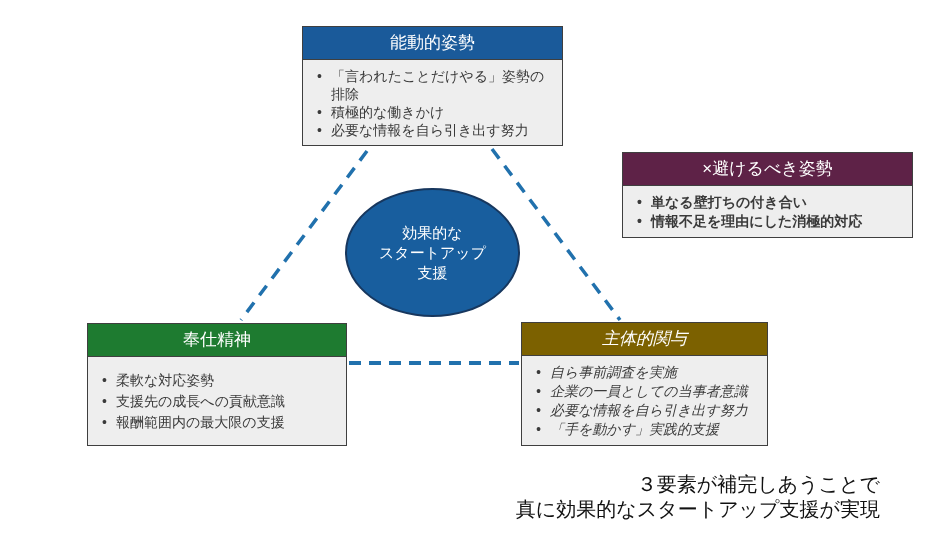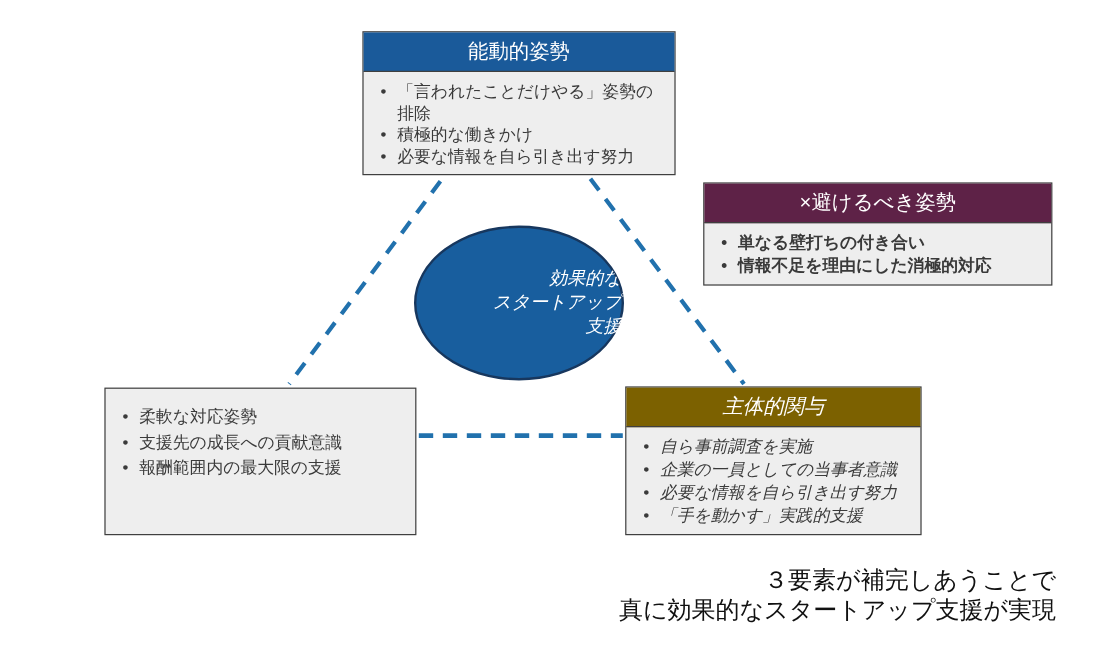--- a/index.html
+++ b/index.html
@@ -46,21 +46,21 @@
   }
   .box-service ul{padding-top:13px;}
   .box-service li{line-height:21px;}
   .box-proactive li{line-height:19px;}
   .box-avoid li{line-height:19px;font-weight:bold;}
 
   .ellipse{
     position:absolute;left:345px;top:188px;width:175px;height:129px;
     background:var(--ellipse-fill);border:2px solid var(--ellipse-border);
     border-radius:50%;box-sizing:border-box;
-    display:flex;flex-direction:column;align-items:flex-end;justify-content:center;font-style:italic;
+    display:flex;flex-direction:column;align-items:center;justify-content:center;
   }
   .ellipse span{display:block;color:#fff;font-size:15px;line-height:20px;text-align:center;}
 
   .caption{
     position:absolute;left:0;top:472px;width:880px;text-align:center;
     color:var(--caption-text);font-size:20px;line-height:25px;
   }
   .caption div{white-space:nowrap;text-align:right;}
 </style>
 </head>
@@ -76,29 +76,30 @@
 
   <div class="dbox box-active" style="left:302px;top:26px;width:261px;">
     <div class="hdr hdr-blue">能動的姿勢</div>
     <ul>
       <li>「言われたことだけやる」姿勢の排除</li>
       <li>積極的な働きかけ</li>
       <li>必要な情報を自ら引き出す努力</li>
     </ul>
   </div>
 
-  <div class="dbox box-avoid" style="left:586px;top:152px;width:291px;">
+  <div class="dbox box-avoid" style="left:622px;top:152px;width:291px;">
     <div class="hdr hdr-maroon">×避けるべき姿勢</div>
     <ul>
       <li>単なる壁打ちの付き合い</li>
       <li>情報不足を理由にした消極的対応</li>
     </ul>
   </div>
 
   <div class="dbox box-service" style="left:87px;top:323px;width:260px;min-height:123px;">
+    <div class="hdr hdr-green">奉仕精神</div>
     <ul>
       <li>柔軟な対応姿勢</li>
       <li>支援先の成長への貢献意識</li>
       <li>報酬範囲内の最大限の支援</li>
     </ul>
   </div>
 
   <div class="dbox box-proactive" style="left:521px;top:322px;width:247px;font-style:italic;">
     <div class="hdr hdr-olive">主体的関与</div>
     <ul>

